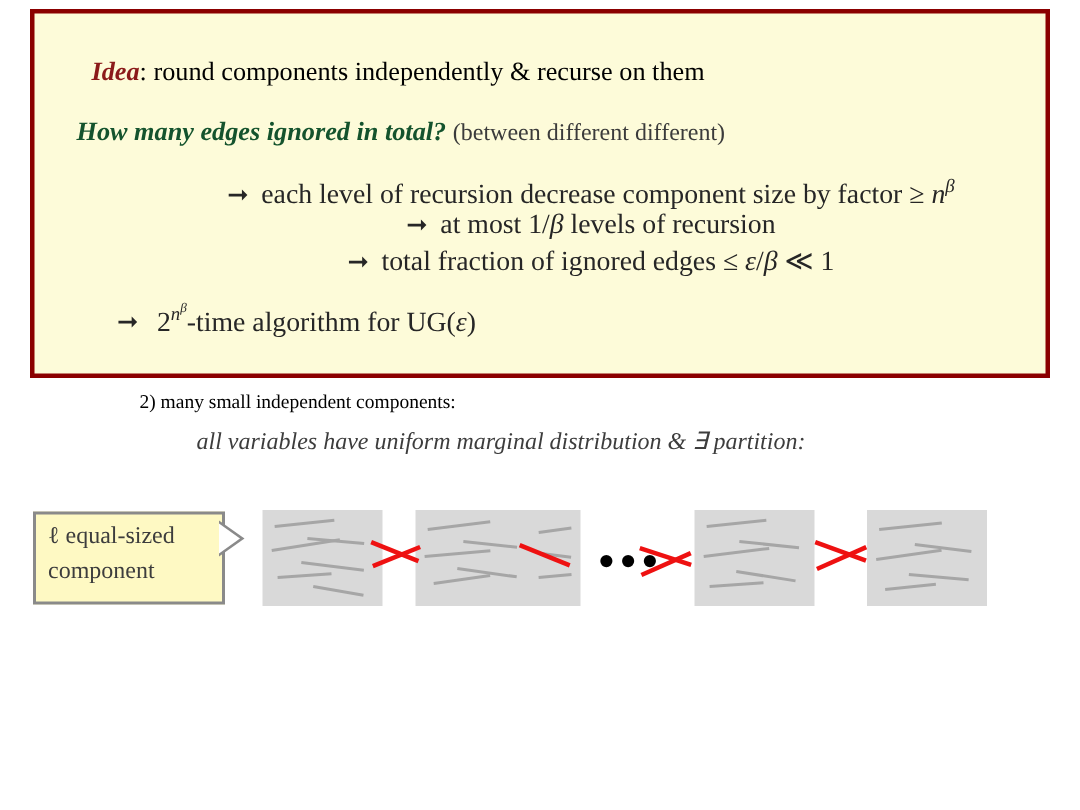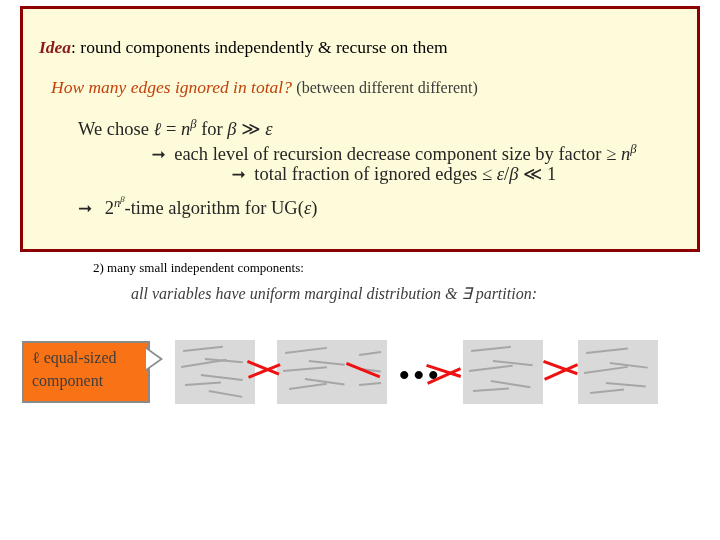--- a/index.html
+++ b/index.html
@@ -22,43 +22,43 @@
     top: 6px;
     width: 680px;
     height: 246px;
     box-sizing: border-box;
     background: #fdfbd9;
     border: 3px solid #8b0000;
   }
 
   .idea-line {
     position: absolute;
-    left: 16px;
+    left: 38px;
     top: 28px;
     font-size: 17.5px;
     color: #000000;
     white-space: nowrap;
   }
   .idea-line .idea-word {
     font-weight: bold;
     font-style: italic;
     color: #8b1a1a;
   }
 
   .howmany-line {
     position: absolute;
     left: 28px;
     top: 68px;
     font-size: 17.5px;
     white-space: nowrap;
   }
   .howmany-line .q {
-    font-weight: normal;
+    font-weight: bold;
     font-style: italic;
-    color: #c2410c;
+    color: #14532d;
   }
   .howmany-line .paren {
     color: #3b3b3b;
     font-size: 16px;
   }
 
   
   #math-block {
     position: absolute;
     left: 55px;
@@ -74,21 +74,21 @@
   }
   #math-block .arrow {
     display: inline-block;
     width: 22px;
     color: #262626;
     font-size: 17px;
   }
   #math-block .indent1 { padding-left: 28px; text-align: center; }
   .mi { font-style: italic; font-family: "Liberation Serif", serif; }
   .sup { font-size: 0.68em; vertical-align: super; font-style: italic; }
-  .big-arrow-row { }
+  .big-arrow-row { margin-top: 6px; }
 
   
   #caption-2 {
     position: absolute;
     left: 93px;
     top: 260px;
     font-size: 13px;
     color: #000000;
     font-family: "Liberation Serif", serif;
     white-space: nowrap;
@@ -107,21 +107,21 @@
 
   
   #label-box {
     position: absolute;
     left: 22px;
     top: 341px;
     width: 128px;
     height: 62px;
     box-sizing: border-box;
     border: 2px solid #8a8a8a;
-    background: #f97316;
+    background: #fef9c3;
   }
   #label-box .lb-line {
     position: absolute;
     left: 8px;
     font-size: 16px;
     color: #3d3d3d;
     white-space: nowrap;
   }
   #label-box .lb-l1 { top: 6px; }
   #label-box .lb-l2 { top: 29px; }
@@ -190,25 +190,25 @@
   <div class="idea-line">
     <span class="idea-word">Idea</span><span>: round components independently &amp; recurse on them</span>
   </div>
 
   <div class="howmany-line">
     <span class="q">How many edges ignored in total?</span>
     <span class="paren">(between different different)</span>
   </div>
 
   <div id="math-block">
-    <div class="mrow">
-      We chose <span class="mi">ℓ</span> = <span class="mi">n</span><span class="sup">β</span> for <span class="mi">β</span> ≫ <span class="mi">ε</span>
-    </div>
     <div class="mrow indent1">
       <span class="arrow">➞</span> each level of recursion decrease component size by factor ≥ <span class="mi">n</span><span class="sup">β</span>
+    </div>
+    <div class="mrow indent1">
+      <span class="arrow">➞</span> at most 1/<span class="mi">β</span> levels of recursion
     </div>
     <div class="mrow indent1">
       <span class="arrow">➞</span> total fraction of ignored edges ≤ <span class="mi">ε</span>/<span class="mi">β</span> ≪ 1
     </div>
     <div class="mrow big-arrow-row">
       <span class="arrow">➞</span> 2<span class="sup"><span class="mi">n</span><span style="font-size:0.7em;vertical-align:super">β</span></span>-time algorithm for UG(<span class="mi">ε</span>)
     </div>
   </div>
 </div>
 

